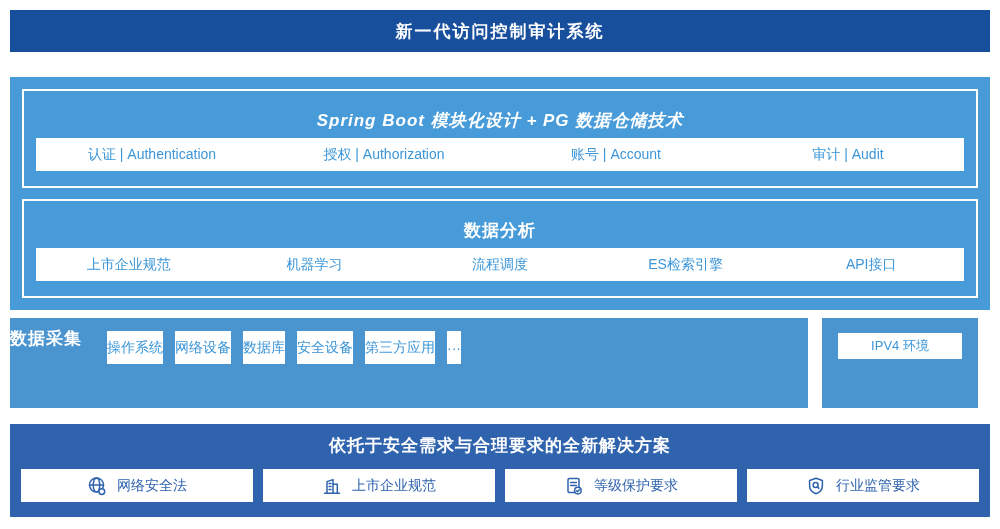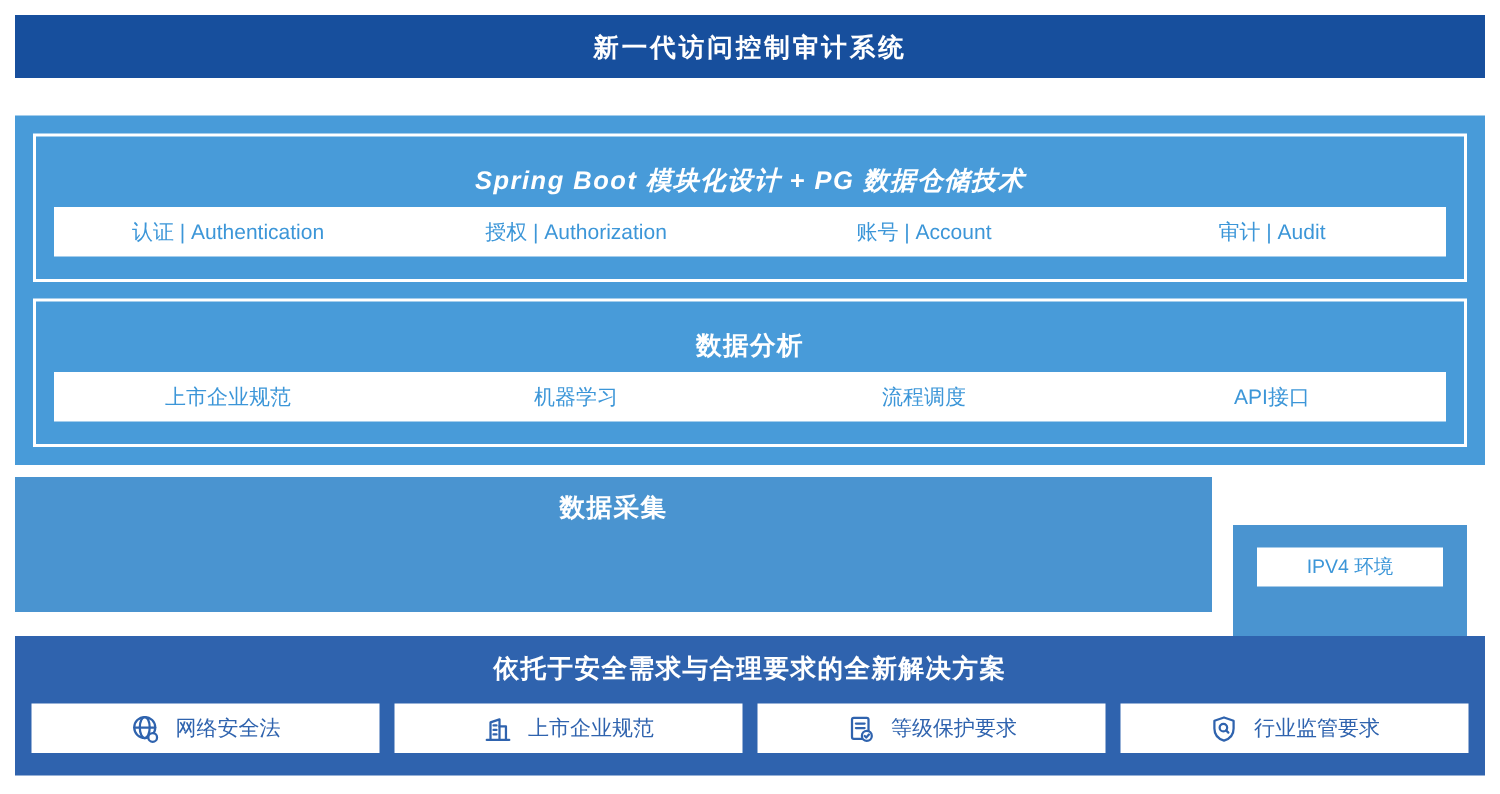--- a/index.html
+++ b/index.html
@@ -38,33 +38,33 @@
   .chip{
     flex:1;background:#fff;height:33px;
     display:flex;align-items:center;justify-content:center;
     color:var(--chip-blue,#3C96D8);font-size:14px;white-space:nowrap;
   }
 
   
   .collection{
     left:10px;top:318px;width:798px;height:90px;
     background:var(--blue-muted,#4A94D0);
-    display:flex;flex-direction:column;
+    display:flex;flex-direction:row;
   }
   .collection-title{
     color:#fff;font-size:17px;font-weight:bold;letter-spacing:1px;
     text-align:center;margin-top:9px;
   }
   .collection-row{display:flex;gap:12px;padding:0 25px;margin-top:13px;}
 
   
   .env{
     left:822px;top:318px;width:156px;height:90px;
     background:var(--blue-muted,#4A94D0);
-    padding:15px 16px 14px;display:flex;flex-direction:column;gap:24px;margin-top:32px;
+    padding:15px 16px 14px;display:flex;flex-direction:column;gap:24px;
   }
   .env .chip{height:26px;flex:none;font-size:13px;}
 
   
   .solution{
     left:10px;top:424px;width:980px;height:93px;
     background:var(--bottom-navy,#2F63AE);
     padding:0 11px;
   }
   .solution-title{
@@ -94,27 +94,36 @@
       <div class="chip">账号 | Account</div>
       <div class="chip">审计 | Audit</div>
     </div>
   </div>
   <div class="inner-box">
     <div class="inner-title">数据分析</div>
     <div class="chip-row">
       <div class="chip">上市企业规范</div>
       <div class="chip">机器学习</div>
       <div class="chip">流程调度</div>
+      <div class="chip">ES检索引擎</div>
       <div class="chip">API接口</div>
     </div>
   </div>
 </div>
 
 <div class="abs collection">
   <div class="collection-title">数据采集</div>
+  <div class="collection-row">
+    <div class="chip">操作系统</div>
+    <div class="chip">网络设备</div>
+    <div class="chip">数据库</div>
+    <div class="chip">安全设备</div>
+    <div class="chip">第三方应用</div>
+    <div class="chip">···</div>
+  </div>
 </div>
 
 <div class="abs env">
   <div class="chip">IPV4 环境</div>
 </div>
 
 <div class="abs solution">
   <div class="solution-title">依托于安全需求与合理要求的全新解决方案</div>
   <div class="solution-row">
     <div class="chip">

